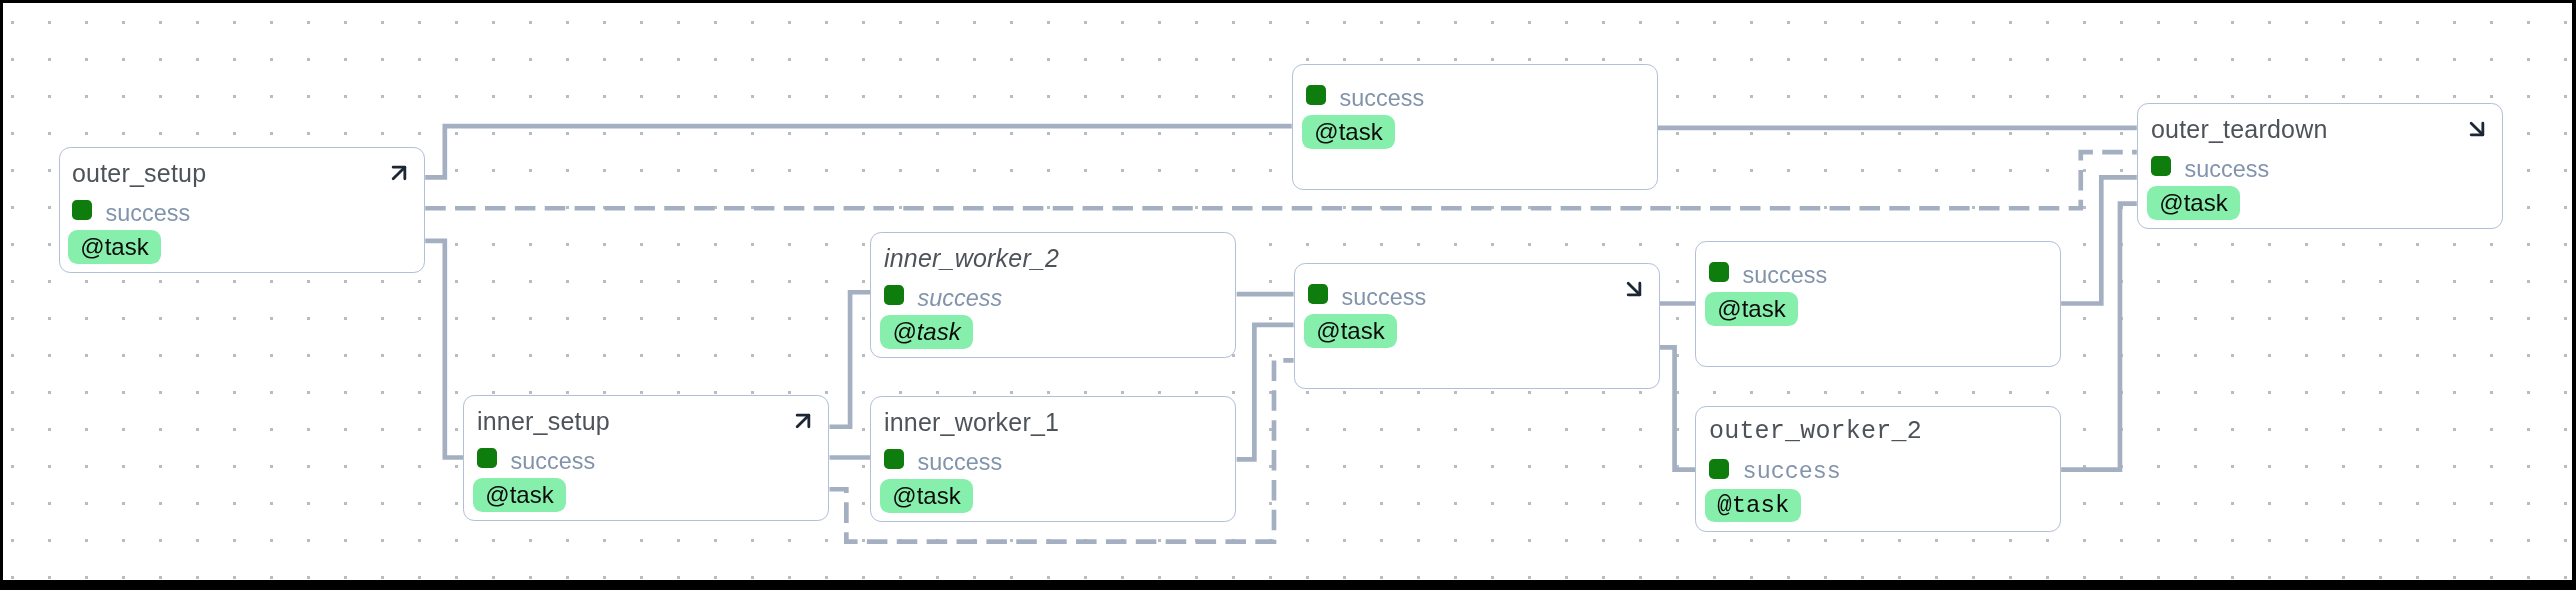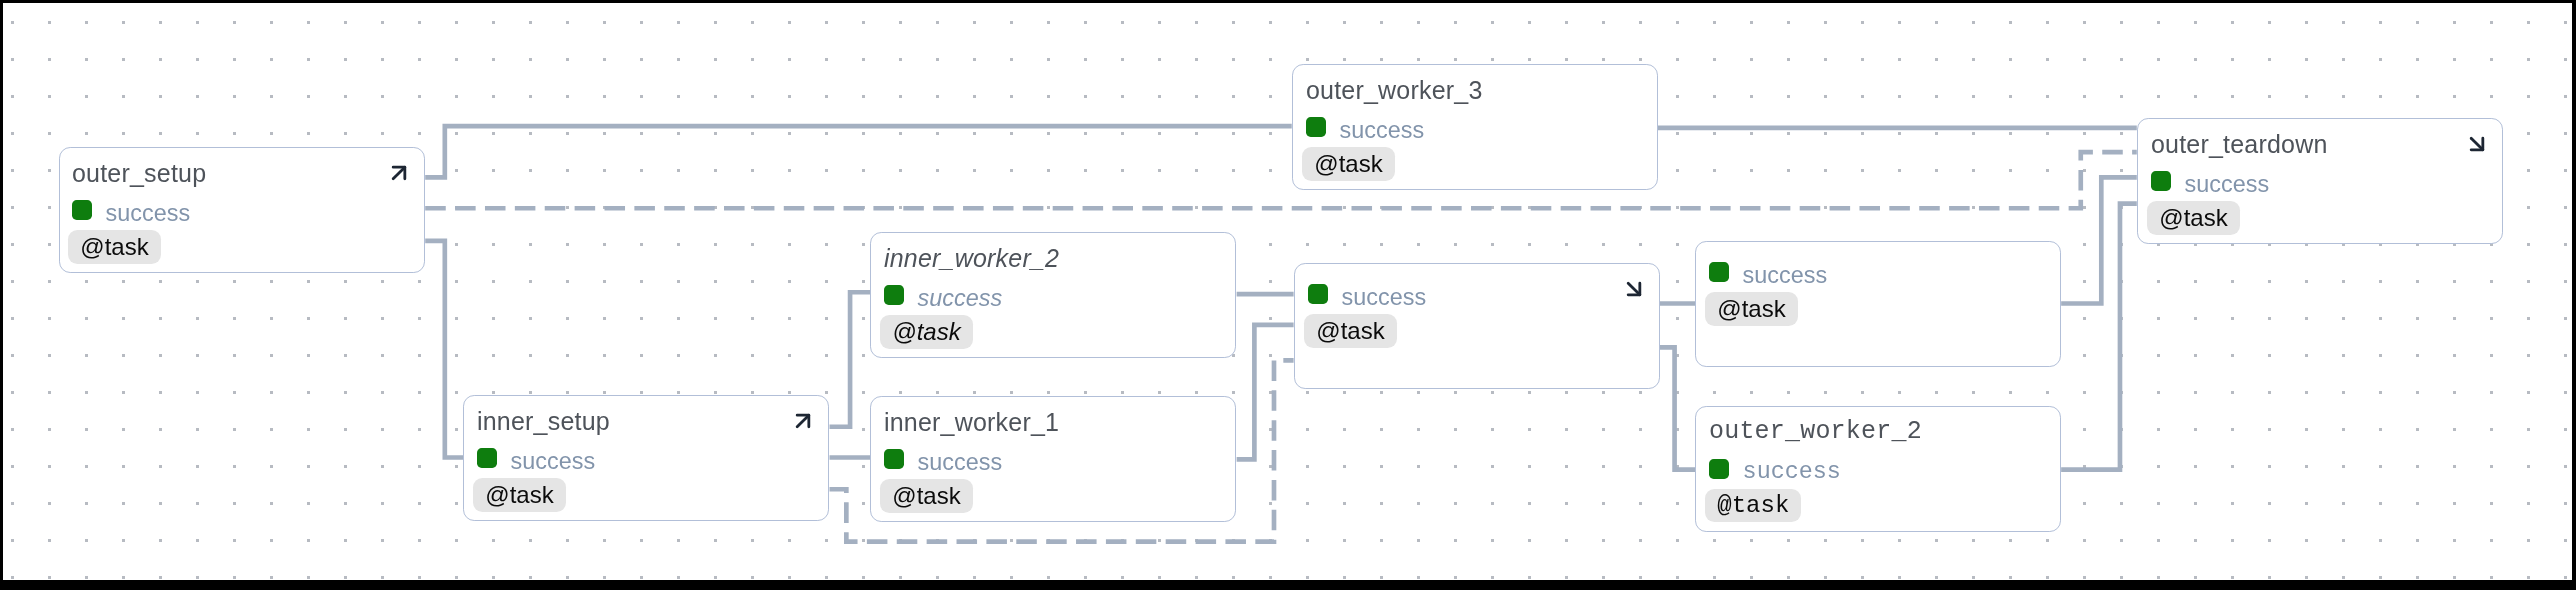--- a/index.html
+++ b/index.html
@@ -26,21 +26,21 @@
     cursor:pointer;
   }
   .node .title{
     display:block;font-size:25px;line-height:32px;color:#4e535a;letter-spacing:0.2px;
     white-space:nowrap;
   }
   .status-row{display:flex;align-items:flex-start;margin-top:11.2px;height:24px;}
   .status-square{width:19.6px;height:19.6px;border-radius:4.7px;background:#0e7d0e;flex:0 0 auto;}
   .status-text{margin-left:14px;font-size:23.4px;color:#8294ab;}
   .chip{
-    display:inline-block;margin-top:5.6px;margin-left:-3.7px;background:#e5e5e5;
+    display:inline-block;margin-top:5.6px;margin-left:-3.7px;background:#86efac;
     border-radius:9.3px;padding:2.8px 12px;font-size:24px;color:#0b0b0b;
   }
   .type-icon{position:absolute;top:11.2px;right:11.2px;width:28px;height:28px;}
   .type-icon svg{
     display:block;width:28px;height:28px;stroke:#1d2633;stroke-width:2.4;fill:none;
     stroke-linecap:round;stroke-linejoin:round;
   }
 </style>
 </head>
 <body>
@@ -137,29 +137,28 @@
   <div class="node" style="left:1695px;top:406px;font-family:Liberation Mono, monospace;">
     <span class="title">outer_worker_2</span>
     <div class="status-row">
       <span class="status-square"></span>
       <span class="status-text">success</span>
     </div>
     <span class="chip">@task</span>
   </div>
 
   <div class="node" style="left:1292px;top:64px;">
-    <span class="title">outer_worker_3</span>
     <div class="status-row">
       <span class="status-square"></span>
       <span class="status-text">success</span>
     </div>
     <span class="chip">@task</span>
   </div>
 
-  <div class="node" style="left:2137px;top:118px;">
+  <div class="node" style="left:2137px;top:103px;">
     <span class="title">outer_teardown</span>
     <span class="type-icon">
       <svg viewBox="0 0 24 24">
           <line x1="7" y1="7" x2="17" y2="17"></line>
           <polyline points="17 7 17 17 7 17"></polyline>
         </svg>
     </span>
     <div class="status-row">
       <span class="status-square"></span>
       <span class="status-text">success</span>

